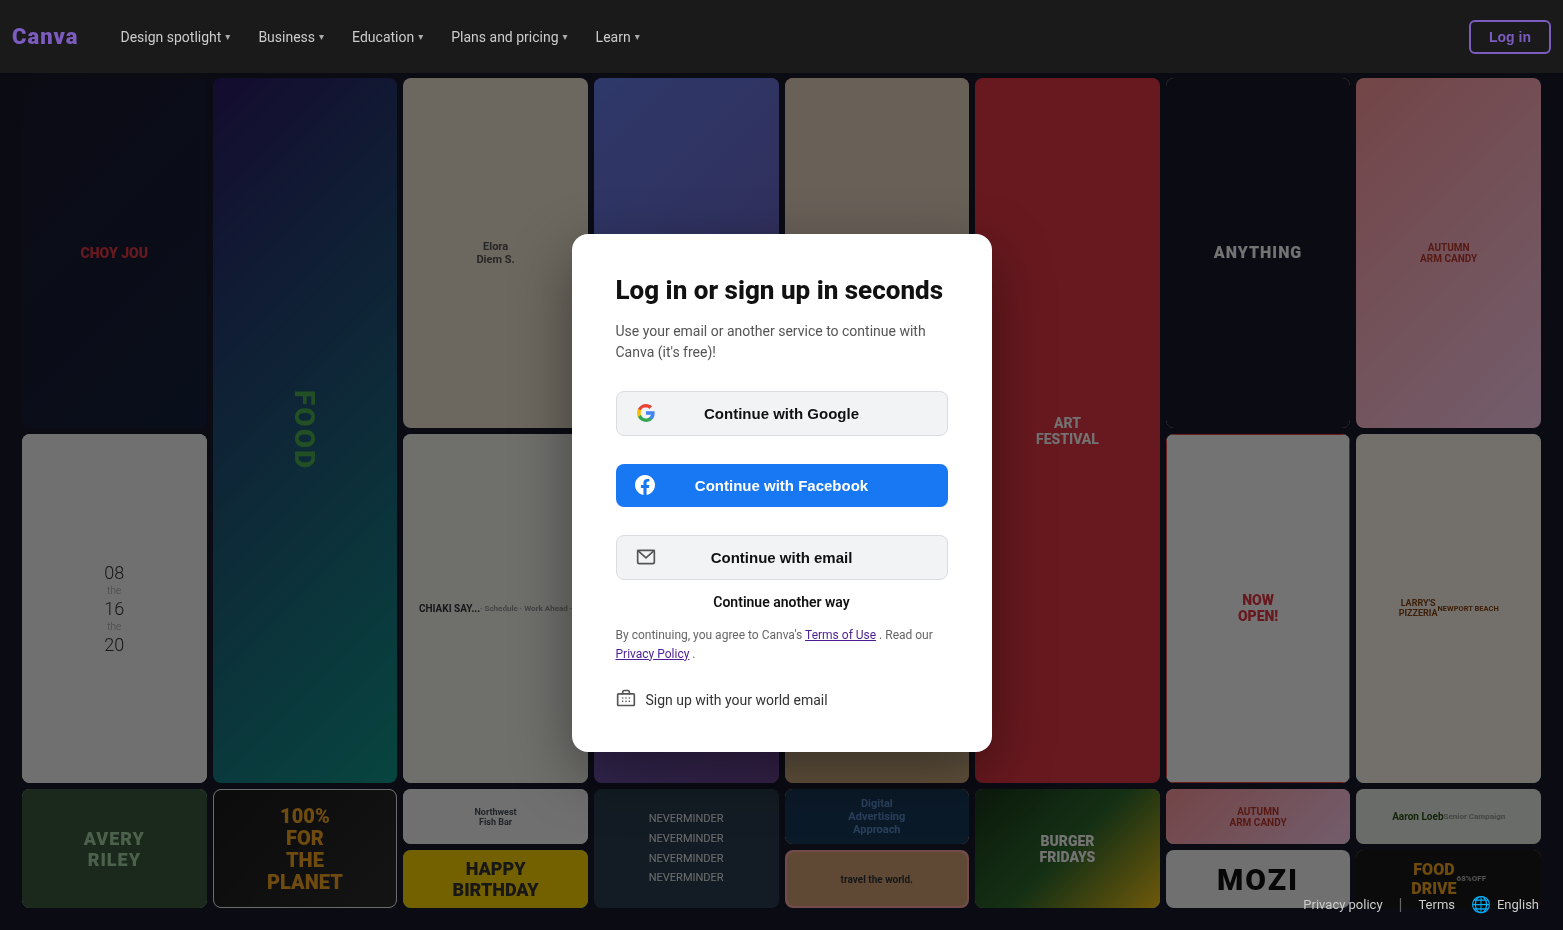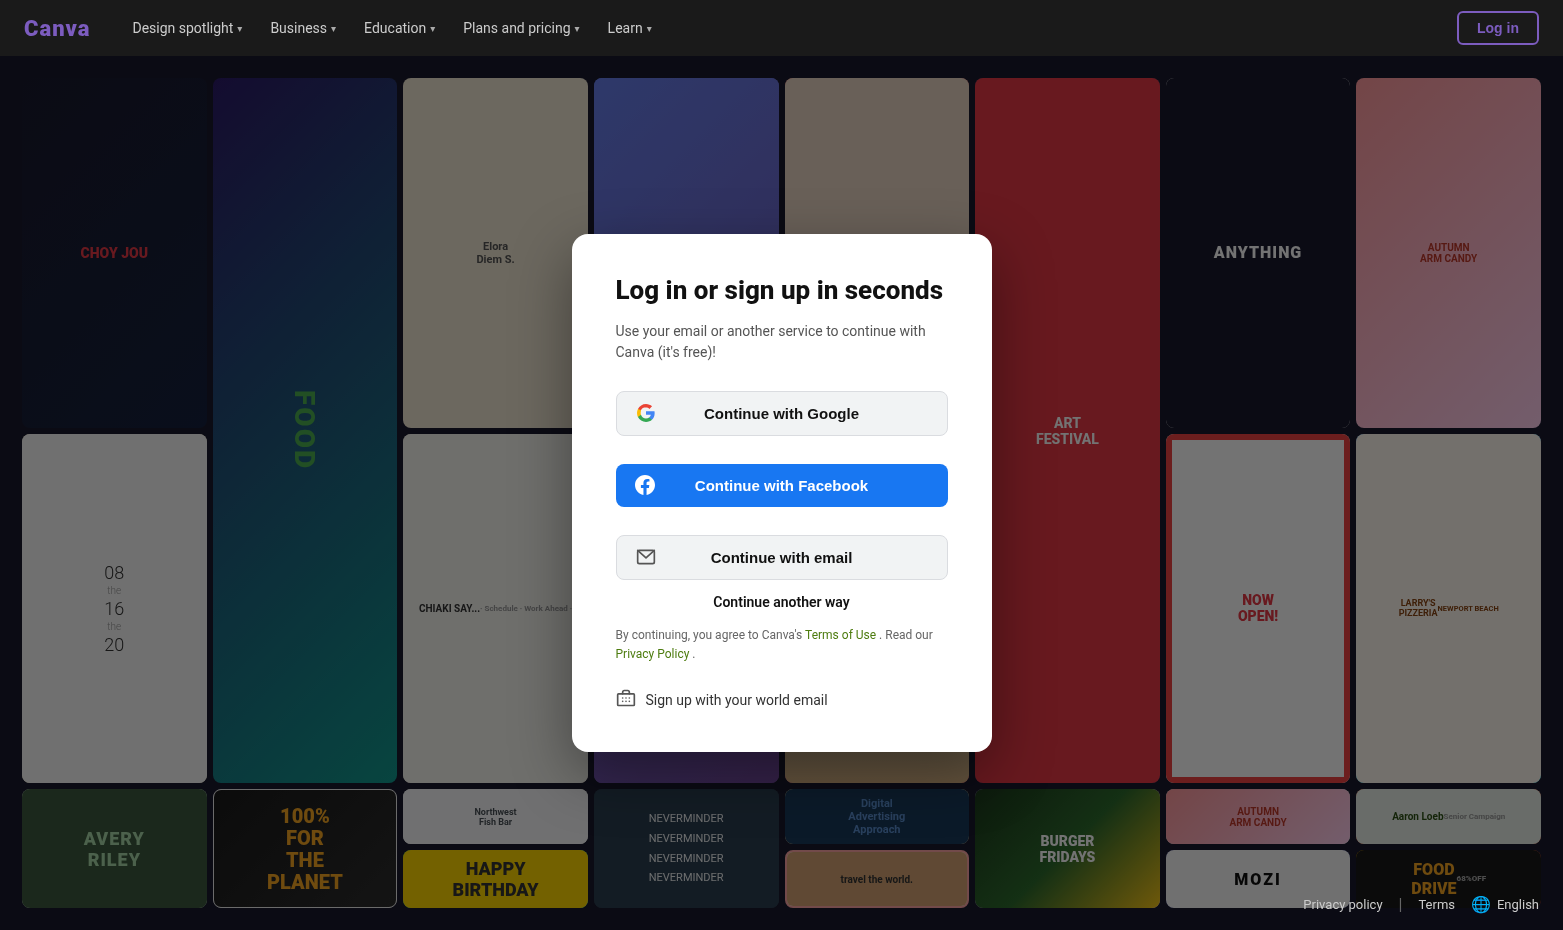--- a/index.html
+++ b/index.html
@@ -1,21 +1,21 @@
 <!DOCTYPE html>
 <html><head>
   <meta charset="utf-8">
   <style>
     * { margin: 0; padding: 0; box-sizing: border-box; }
     body { width: 1563px; height: 930px; overflow: hidden; font-family: -apple-system, BlinkMacSystemFont, 'Segoe UI', Roboto, sans-serif; background: #1a1a2e; position: relative; }
 
     
     nav {
-      position: absolute; top: 0; left: 0; right: 0; height: 56px;
-      background: #1a1a1a; display: flex; align-items: center; padding: 0 24px; z-index: 100;
+      position: absolute; top: 0; left: 0; right: 0; height: 73px;
+      background: #1a1a1a; display: flex; align-items: center; padding: 0 12px; z-index: 100;
     }
     .nav-logo { color: #7c5cbf; font-size: 22px; font-weight: 900; letter-spacing: 1px; margin-right: 30px; }
     .nav-items { display: flex; gap: 4px; flex: 1; }
     .nav-item {
       color: #ccc; font-size: 14px; padding: 8px 12px; cursor: pointer; border-radius: 4px;
       display: flex; align-items: center; gap: 4px;
     }
     .nav-chevron { font-size: 10px; color: #aaa; }
     .nav-right { margin-left: auto; }
     .nav-login-btn {
@@ -92,21 +92,21 @@
     .btn-email { background: #f1f3f4; color: #111; border: 1px solid #dadce0; }
 
     .btn-icon { position: absolute; left: 18px; top: 50%; transform: translateY(-50%); width: 22px; height: 22px; display: flex; align-items: center; justify-content: center; }
 
     .continue-another {
       text-align: center; margin: 14px 0 16px;
       font-size: 14px; font-weight: 600; color: #111; cursor: pointer;
     }
 
     .legal { font-size: 12px; color: #666; line-height: 1.6; margin-bottom: 16px; }
-    .legal a { color: #4d7c0f; cursor: pointer; }
+    .legal a { color: #4c1d95; text-decoration: underline; cursor: pointer; }
 
     .work-email-btn {
       display: flex; align-items: center; gap: 10px;
       font-size: 14px; color: #333; cursor: pointer; padding: 8px 0;
     }
     .work-email-icon { font-size: 18px; }
 
     
     .footer {
       position: absolute; bottom: 16px; right: 24px; z-index: 30;
@@ -188,21 +188,21 @@
 
   <div class="bg-card card-3">
       <div class="bg-card-inner" style="background:#f5f5f0;color:#333;font-size:10px;text-align:center;">CHIAKI SAY...<br><small style="color:#999;font-size:8px;">· Schedule · Work Ahead ·</small></div>
     </div>
 
   <div class="bg-card card-11">
       <div class="bg-card-inner" style="background:linear-gradient(to bottom, #87ceeb, #deb887);color:#333;font-size:13px;font-weight:700;">GRILLIN'<br>AT BEACH</div>
     </div>
 
   <div class="bg-card card-12">
-      <div class="bg-card-inner" style="background:#fff;color:#e63946;font-size:14px;font-weight:900;border:6px solid #ef4444;">NOW<br>OPEN!</div>
+      <div class="bg-card-inner" style="background:#fff;color:#e63946;font-size:14px;font-weight:900;border:1px solid #ef4444;">NOW<br>OPEN!</div>
     </div>
   <div class="bg-card card-13">
       <div class="bg-card-inner" style="background:#fef9f0;color:#8b4513;font-size:9px;">LARRY'S<br>PIZZERIA<br><small>NEWPORT BEACH</small></div>
     </div>
 
   <div class="bg-card card-10 tall">
       <div class="bg-card-inner" style="background:#3d5a3e;color:#a8d8a8;font-size:18px;font-weight:900;letter-spacing:1px;">AVERY<br>RILEY</div>
     </div>
   <div class="bg-card card-14 tall">
       <div class="bg-card-inner" style="background:linear-gradient(135deg,#1a1a1a,#2d2d2d);color:#f5a623;font-size:20px;font-weight:900;line-height:1.1;">100%<br>FOR<br>THE<br>PLANET</div>
@@ -229,21 +229,21 @@
 
   <div class="bg-card card-20">
       <div class="bg-card-inner" style="background:#ffd700;color:#333;font-size:18px;font-weight:900;">HAPPY<br>BIRTHDAY</div>
     </div>
 
   <div class="bg-card card-21">
       <div class="bg-card-inner" style="background:#d4a373;color:#333;font-size:10px;text-align:center;">travel the world.</div>
     </div>
 
   <div class="bg-card card-22">
-      <div class="bg-card-inner" style="background:#f9f9f9;color:#111;font-size:16px;font-weight:900;letter-spacing:2px;">MOZI</div>
+      <div class="bg-card-inner" style="background:#f9f9f9;color:#111;font-size:30px;font-weight:900;letter-spacing:2px;">MOZI</div>
     </div>
 
   <div class="bg-card card-23">
       <div class="bg-card-inner" style="background:#1a1a1a;color:#f5a623;font-size:16px;font-weight:900;line-height:1.2;">FOOD<br>DRIVE<br><small style="font-size:8px;color:#aaa;">68%OFF</small></div>
     </div>
 </div>
 
 <div class="overlay"></div>
 
 <div class="modal-backdrop">

